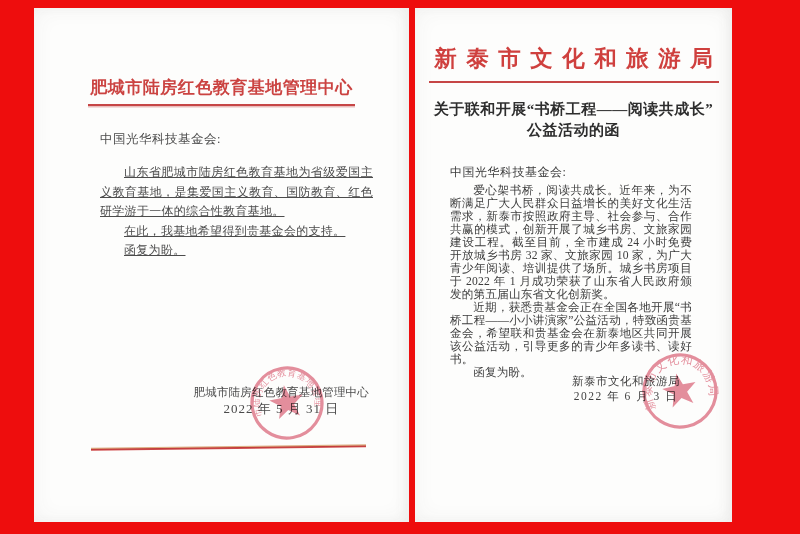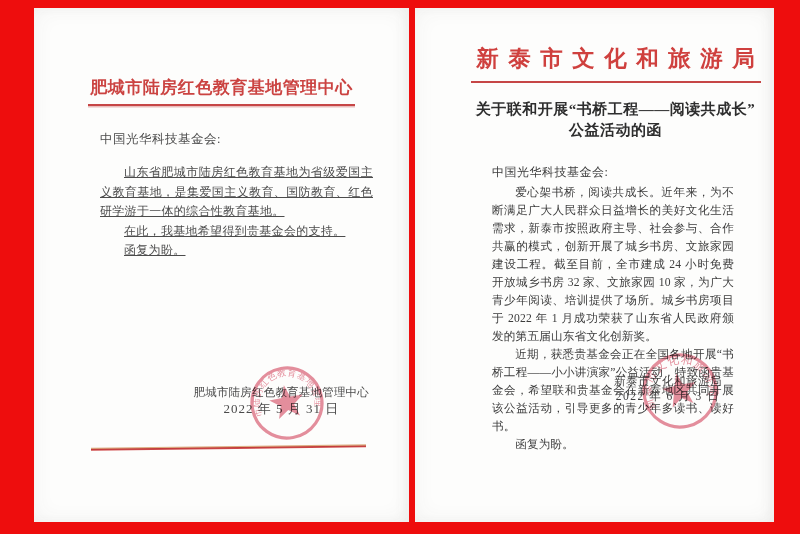--- a/index.html
+++ b/index.html
@@ -15,21 +15,21 @@
     margin:0 auto;
   }
   .page{
     position:absolute;
     top:8px;height:514px;
     background:#fdfdfc;
     box-shadow:inset 0 0 22px rgba(60,60,60,0.06), inset -6px 0 10px rgba(90,90,90,0.05);
     overflow:hidden;
   }
   .page-left{left:34px;width:375px;}
-  .page-right{left:415px;width:317px;padding-left:42px;}
+  .page-right{left:415px;width:317px;}
 
   
   .l-header{
     margin:68px 8px 0 8px;
     text-align:center;
     font-size:17px;
     font-weight:bold;
     color:#cb4341;
     letter-spacing:0.5px;
     white-space:nowrap;
@@ -98,21 +98,21 @@
   }
   .r-addressee{
     margin:23px 40px 0 35px;
     font-size:12px;
     color:#3c3c3c;
     letter-spacing:0.5px;
   }
   .r-body{
     margin:3px 40px 0 35px;
     font-size:11.6px;
-    line-height:18px;
+    line-height:13px;
     color:#3c3c3c;
     text-align:justify;
     letter-spacing:0.2px;
   }
   .r-body p{margin:0;text-indent:2em;}
   .r-sign{
     position:absolute;
     top:366px;right:52px;
     text-align:center;
     color:#3f3f3f;

